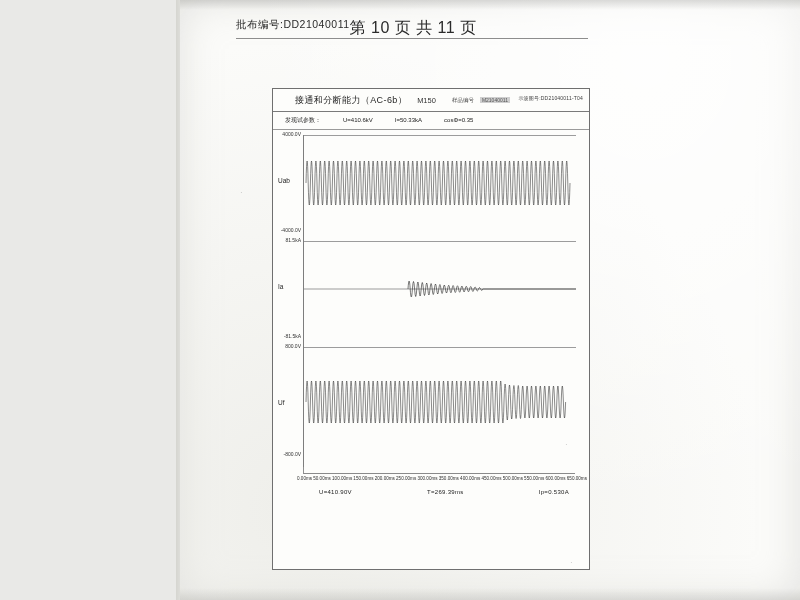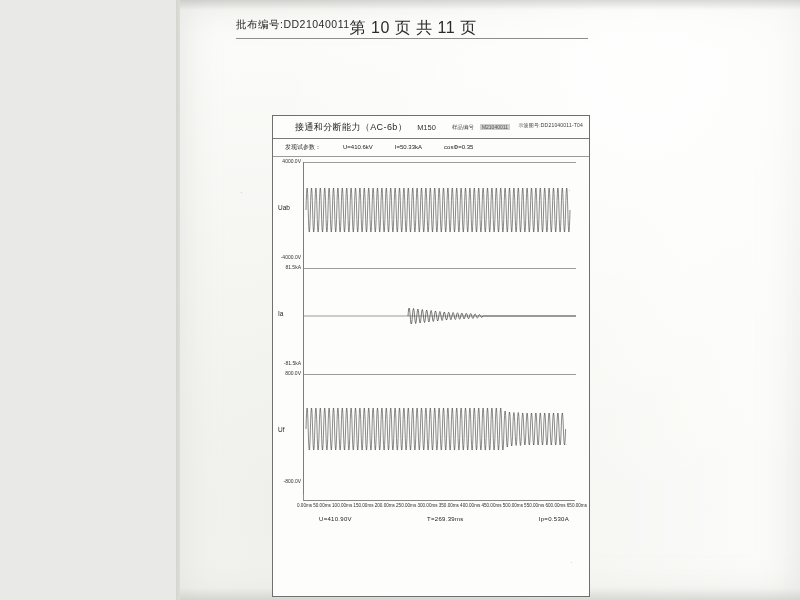--- a/index.html
+++ b/index.html
@@ -44,21 +44,21 @@
   }
   .hdr .doc-no{font-size:10.5px;}
   .hdr .pager{font-size:16px;}
   .hdr-rule{
     position:absolute;top:38px;left:236px;width:352px;height:1px;background:#8d8d8d;
   }
 
   
   .frame{
     position:absolute;left:272px;top:88px;width:316px;height:480px;
-    border:1px solid #6f6f6f;background:#fdfdfb;margin-top:27px;
+    border:1px solid #6f6f6f;background:#fdfdfb;
   }
   
   .title-band{
     position:absolute;left:0;top:0;width:100%;height:22px;
     border-bottom:1px solid #7a7a7a;
     display:flex;align-items:center;
   }
   .title-main{
     margin-left:22px;font-size:9px;color:#1f1f1f;letter-spacing:.4px;white-space:nowrap;
   }

